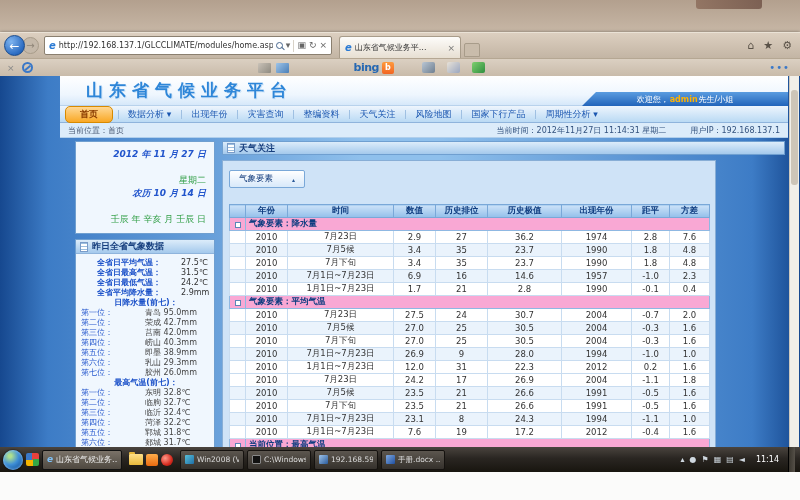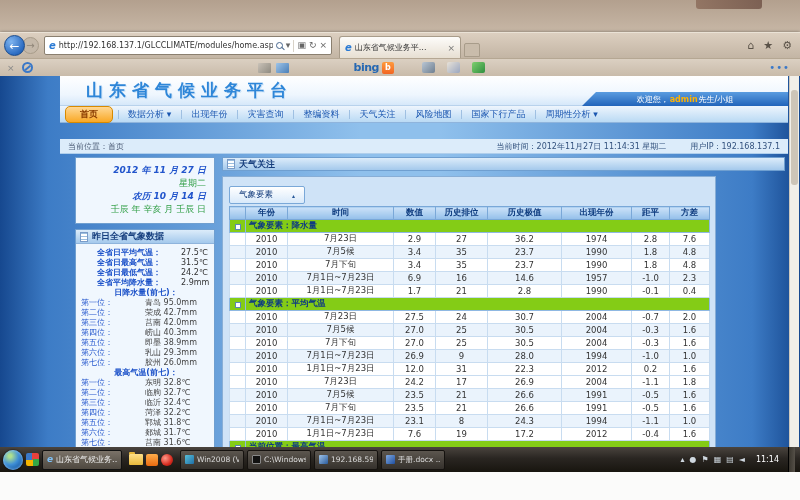--- a/index.html
+++ b/index.html
@@ -79,61 +79,61 @@
   .welcome .user{color:#ffb200;font-weight:bold;}
 
   .nav-bar{height:17px;display:flex;align-items:center;padding-left:5px;font-size:9px;color:#1a56b0;
     background:linear-gradient(180deg,#eef5fd,#badaf4);border-bottom:1px solid #8fb4dc;}
   .nav-item{position:relative;padding:1px 10px;white-space:nowrap;cursor:pointer;}
   .nav-item+.nav-item::before{content:'';position:absolute;left:0;top:3px;bottom:3px;width:1px;background:#9fc0e2;}
   .nav-item.active{background:linear-gradient(180deg,#ffd894,#f9a825);border:1px solid #d88a00;
     border-radius:5px;color:#8a3c00;font-weight:bold;padding:1px 14px;margin-right:5px;}
 
   .crumb-bar{height:15px;display:flex;align-items:center;background:#dcecfa;
-    border-bottom:1px solid #b0cfec;font-size:8px;color:#4a5a74;padding:0 8px;margin-top:16px;}
+    border-bottom:1px solid #b0cfec;font-size:8px;color:#4a5a74;padding:0 8px;}
   .crumb-right{margin-left:auto;display:flex;gap:24px;color:#33527e;}
 
   .page-body{display:flex;padding-top:3px;height:335px;}
 
   .sidebar{width:140px;margin-left:15px;flex:0 0 auto;}
   .panel{border:1px solid #6f9fd0;background:#f0f7fe;margin-bottom:5px;}
   .panel-header{height:14px;display:flex;align-items:center;gap:4px;padding:0 4px;
     background:linear-gradient(180deg,#dcecfa,#a4c9ec);border-bottom:1px solid #8fb4dc;
     font-size:9px;font-weight:bold;color:#173f7e;}
   .cal-icon{width:9px;height:9px;background:#fff;border:1px solid #b06030;position:relative;flex:0 0 auto;}
   .cal-icon::before{content:'';position:absolute;top:0;left:0;right:0;height:3px;background:#e05a3a;}
   .doc-icon{width:8px;height:10px;background:#fff;border:1px solid #7a9cc8;flex:0 0 auto;
     background-image:linear-gradient(#9cbede 1px,transparent 1px);background-size:100% 3px;}
   .date-body{padding:6px 8px 7px;text-align:right;font-size:9px;line-height:13px;}
   .d-blue{color:#2255cc;font-weight:bold;font-style:italic;}
-  .d-green{color:#2f9e44;}
+  .d-green{color:#2f9e44;margin-top:13px;}
   .weather-body{padding:4px 3px 4px 5px;font-size:8px;line-height:10px;}
   .stat{display:flex;height:10px;margin-left:16px;}
   .stat-label{color:#1a50c8;font-weight:bold;width:84px;flex:0 0 auto;}
   .stat-value{color:#333;}
   .group-title{color:#1a50c8;font-weight:bold;height:10px;text-align:center;}
   .rank-row{display:flex;height:10px;}
   .rank-label{width:62px;flex:0 0 auto;text-align:left;color:#2255cc;}
   .rank-value{color:#444;margin-left:2px;}
 
   .main{flex:1;margin-left:7px;margin-right:3px;}
   .main-title-strip{height:14px;display:flex;align-items:center;gap:4px;padding:0 4px;
     background:linear-gradient(180deg,#dcecfa,#a4c9ec);border:1px solid #6f9fd0;
     font-size:9px;font-weight:bold;color:#173f7e;}
   .main-panel{margin-top:5px;width:494px;background:#cfe3f7;border:1px solid #88aed6;padding:5px 6px;}
-  .filter-btn{display:inline-flex;align-items:center;gap:19px;margin-bottom:2px;
+  .filter-btn{display:inline-flex;align-items:center;gap:19px;margin-bottom:16px;
     background:linear-gradient(180deg,#ffffff,#d8e9fa);border:1px solid #7aa8d8;border-radius:2px;
     padding:2px 9px;font-size:8.5px;color:#173f7e;cursor:pointer;}
   .filter-caret{font-size:6px;color:#2a5a9a;}
   table.wx{width:480px;border-collapse:collapse;background:#fff;font-size:8.5px;table-layout:fixed;}
   table.wx th{background:linear-gradient(180deg,#cce2f8,#93bfea);border:1px solid #7aa8d8;
     color:#0f3d80;font-weight:bold;height:13px;padding:0;}
   table.wx td{border:1px solid #c8dcf0;text-align:center;height:11px;padding:0;color:#333;
     white-space:nowrap;overflow:hidden;}
-  tr.section-row td{background:#84cc16;border-color:#8fb8e2;color:#0f3d80;font-weight:bold;}
+  tr.section-row td{background:#f9a8d4;border-color:#8fb8e2;color:#0f3d80;font-weight:bold;}
   td.sec-label{text-align:left !important;padding-left:3px !important;}
   .mini-check{display:inline-block;width:6px;height:6px;background:#fff;border:1px solid #5a86b8;vertical-align:middle;}
   tr.row-alt td{background:#eaf3fc;}
 
   
   .taskbar{position:absolute;left:0;top:447px;width:800px;height:25px;z-index:50;
     display:flex;align-items:center;padding:0 3px;gap:3px;
     background:linear-gradient(180deg,#4a443e 0%,#2a2622 45%,#18150f 100%);}
   .orb{width:20px;height:20px;border-radius:50%;flex:0 0 auto;
     background:radial-gradient(circle at 35% 30%,#aee08f 8%,#3f8fd6 45%,#1b5ea8 75%,#0d3d74);

